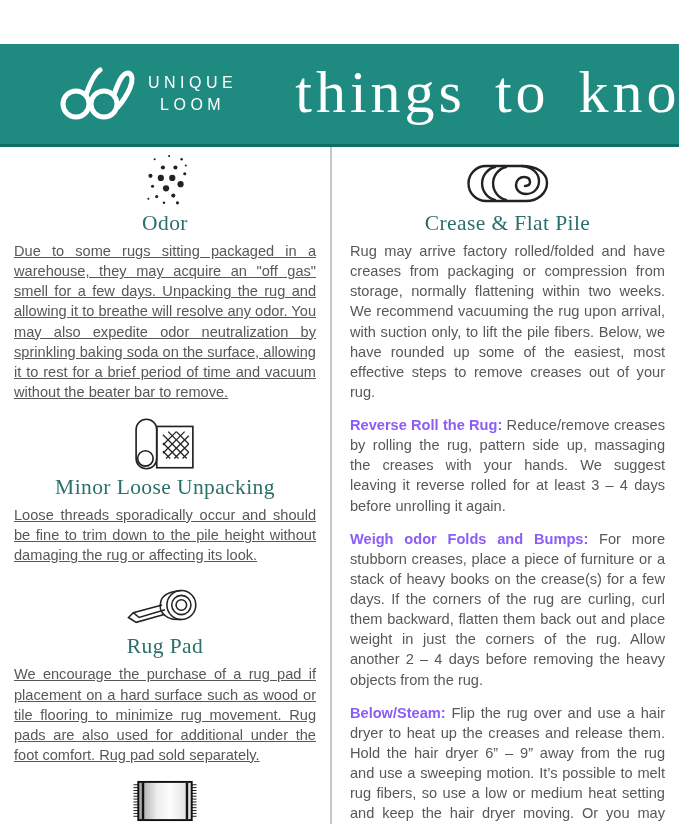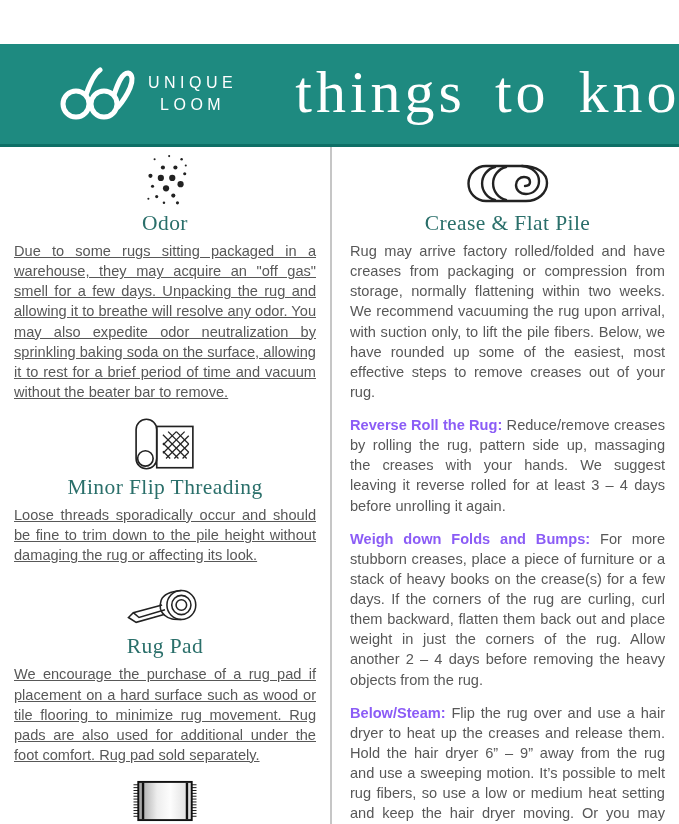--- a/index.html
+++ b/index.html
@@ -115,21 +115,21 @@
                   <path d="M48 40 L54 34"></path>
                 <path d="M34 14 L54 34"></path>
                   <path d="M29 17 L52 40"></path>
                   <path d="M29 25 L44 40"></path>
                   <path d="M29 33 L36 40"></path>
                   <path d="M42 14 L54 26"></path>
               </g>
             </g>
           </svg>
         </div>
-        <h2 class="sec">Minor Flip Threading</h2>
+        <h2 class="sec">Minor Loose Unpacking</h2>
         <p class="body">Loose threads sporadically occur and should be fine to trim down to the pile height without damaging the rug or affecting its look.</p>
       </div>
 
       <div>
         <div class="icon-wrap">
           <svg width="86" height="50" viewBox="0 0 86 52">
             <g fill="none" stroke="#222" stroke-width="1.6">
               <path d="M60 11 C 48 12 41 16 39 21 C 37 27 38 33 43 37 C 47 41 53 41 60 41"></path>
               <circle cx="60" cy="26" r="15"></circle>
               <circle cx="60" cy="26" r="10"></circle>
@@ -184,19 +184,19 @@
               <path d="M60 5 C 70 6 77 12 77 20 C 77 28 71 33 64 33 C 58 33 54 29 54 24 C 54 19 58 16 62 16 C 66 16 68 18 68 21 C 68 24 66 25 63 25"></path>
             </g>
           </svg>
         </div>
         <h2 class="sec">Crease &amp; Flat Pile</h2>
         <p class="body">Rug may arrive factory rolled/folded and have creases from packaging or compression from storage, normally flattening within two weeks. We recommend vacuuming the rug upon arrival, with suction only, to lift the pile fibers. Below, we have rounded up some of the easiest, most effective steps to remove creases out of your rug.</p>
       </div>
 
       <p class="body tip"><b>Reverse Roll the Rug:</b><span> Reduce/remove creases by rolling the rug, pattern side up, massaging the creases with your hands. We suggest leaving it reverse rolled for at least 3 – 4 days before unrolling it again.</span></p>
 
-      <p class="body tip"><b>Weigh down Folds and Bumps:</b><span> For more stubborn creases, place a piece of furniture or a stack of heavy books on the crease(s) for a few days. If the corners of the rug are curling, curl them backward, flatten them back out and place weight in just the corners of the rug. Allow another 2 – 4 days before removing the heavy objects from the rug.</span></p>
+      <p class="body tip"><b>Weigh odor Folds and Bumps:</b><span> For more stubborn creases, place a piece of furniture or a stack of heavy books on the crease(s) for a few days. If the corners of the rug are curling, curl them backward, flatten them back out and place weight in just the corners of the rug. Allow another 2 – 4 days before removing the heavy objects from the rug.</span></p>
 
       <p class="body tip"><b>Below/Steam:</b><span> Flip the rug over and use a hair dryer to heat up the creases and release them. Hold the hair dryer 6” – 9” away from the rug and use a sweeping motion. It’s possible to melt rug fibers, so use a low or medium heat setting and keep the hair dryer moving. Or you may also lightly steaming the backside of the rug in the affected areas.</span></p>
 
     </div>
   </div>
 </div>
 
 </body></html>

